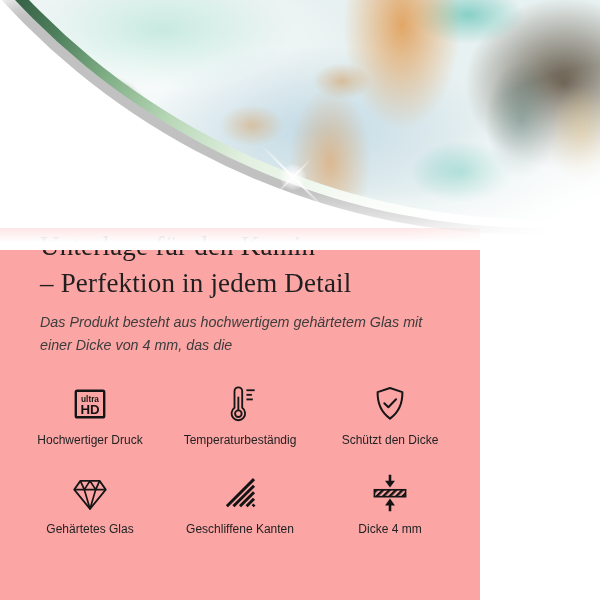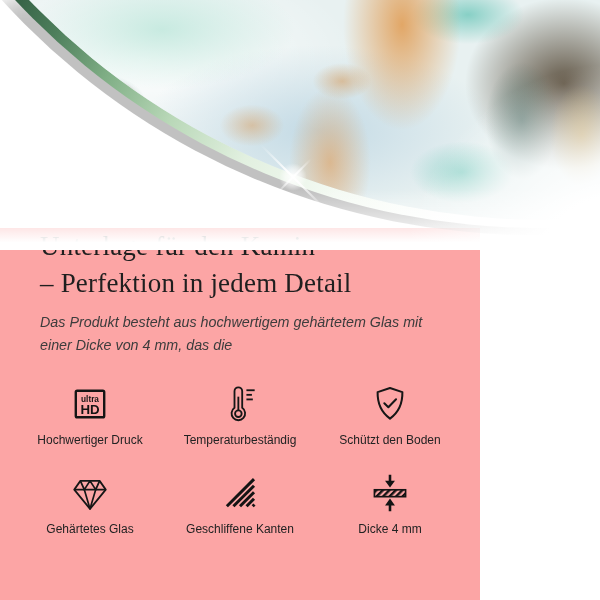--- a/index.html
+++ b/index.html
@@ -139,21 +139,21 @@
       <span class="feature-label">Temperaturbeständig</span>
     </div>
 
     <div class="feature">
       <div class="icon-box">
         <svg class="fi" width="44" height="44" viewBox="0 0 48 48" fill="none" stroke="#161616" stroke-width="2.2">
           <path d="M24 6.5 L37.5 11 C37.8 23.5 33 33.5 24 40 C15 33.5 10.2 23.5 10.5 11 Z" stroke-linejoin="round"></path>
           <path d="M17.8 23.2 L22.2 27.6 L30.6 18.8" stroke-linecap="round" stroke-linejoin="round"></path>
         </svg>
       </div>
-      <span class="feature-label">Schützt den Boden</span>
+      <span class="feature-label">Schützt den Dicke</span>
     </div>
 
     <div class="feature">
       <div class="icon-box">
         <svg class="fi" width="44" height="42" viewBox="0 0 48 48" fill="none" stroke="#161616" stroke-width="2">
           <path d="M13 9 H35 L42 19 L24 41 L6 19 Z" stroke-linejoin="round"></path>
           <line x1="6" y1="19" x2="42" y2="19"></line>
           <path d="M13 9 L17.5 19 L24 9 L30.5 19 L35 9" stroke-linejoin="round"></path>
           <path d="M17.5 19 L24 41 L30.5 19" stroke-linejoin="round"></path>
         </svg>

